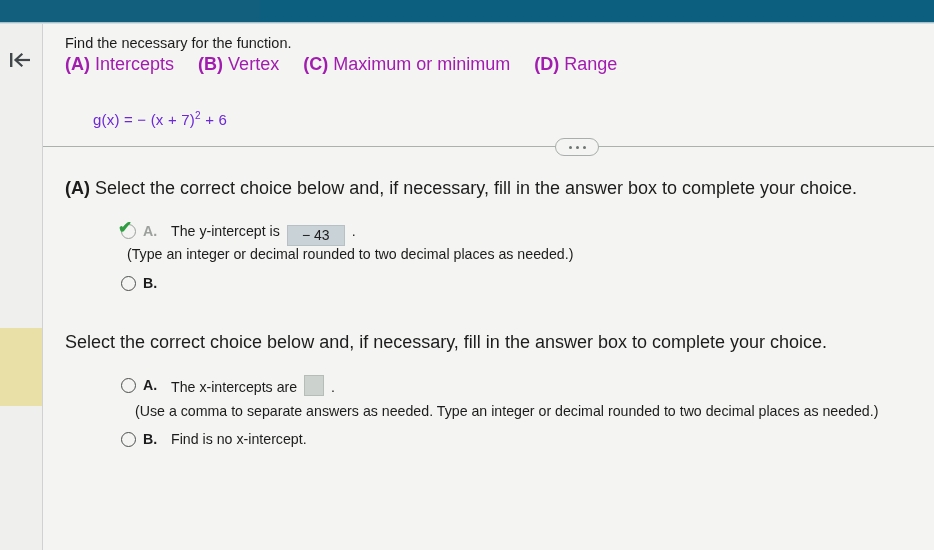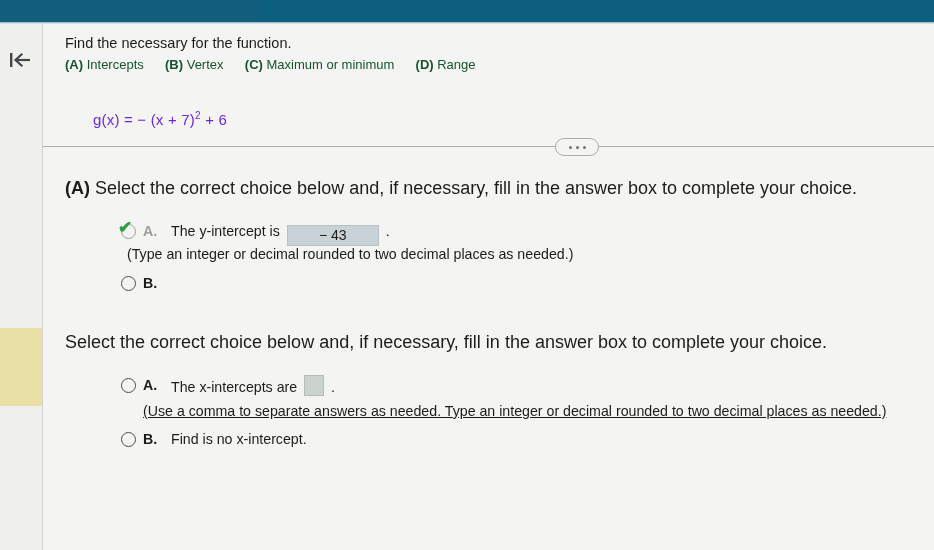--- a/index.html
+++ b/index.html
@@ -91,23 +91,23 @@
     left: 22px;
     top: 9px;
     font-size: 14.5px;
     line-height: 21px;
     color: #1c1c1c;
   }
   .prompt-line2 {
     position: absolute;
     left: 22px;
     top: 30px;
-    font-size: 13px;
+    font-size: 18px;
     line-height: 21px;
-    color: #14532d;
+    color: #a21caf;
     white-space: nowrap;
   }
   .prompt-line2 .tag { font-weight: bold; }
   .prompt-line2 .gap { display: inline-block; width: 14px; }
 
   .formula {
     position: absolute;
     left: 50px;
     top: 86px;
     font-size: 15px;
@@ -202,21 +202,21 @@
   .ansbox {
     display: inline-block;
     min-width: 44px;
     height: 19px;
     line-height: 19px;
     background: #c9d2d6;
     border: 1px solid #b7c0c4;
     text-align: center;
     vertical-align: -4px;
     margin: 0 3px;
-    padding: 0 23px;
+    padding: 0 6px;
     font-size: 14px;
     cursor: text;
   }
   .ansbox.empty {
     width: 18px;
     min-width: 18px;
     height: 19px;
     background: #ccd3cf;
     border: 1px solid #b6bdb9;
     padding: 0;
@@ -228,21 +228,21 @@
     line-height: 20px;
     color: #1c1c1c;
   }
 
   
   #c1a { left: 78px; top: 197px; }
   #n1  { left: 84px; top: 220px; }
   #c1b { left: 78px; top: 249px; }
   
   #c2a { left: 78px; top: 351px; }
-  #n2  { left: 100px; top: 377px; text-decoration: underline; }
+  #n2  { left: 92px; top: 377px; }
   #c2b { left: 78px; top: 405px; }
 </style>
 </head>
 <body>
 
 <div class="topbar">
   <div class="topbar-shade"></div>
 </div>
 <div class="topbar-hairline"></div>
 

